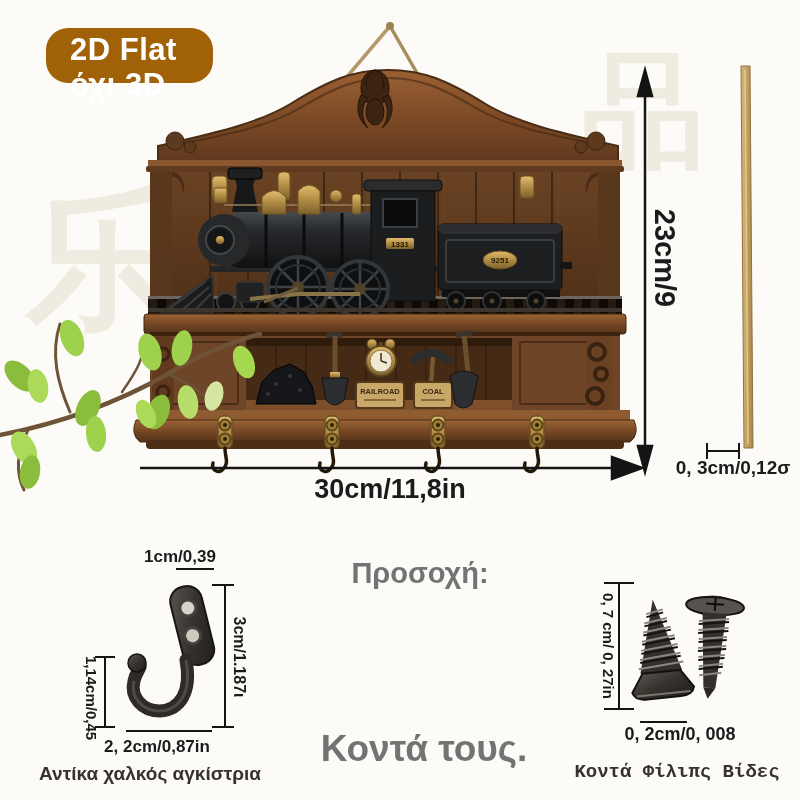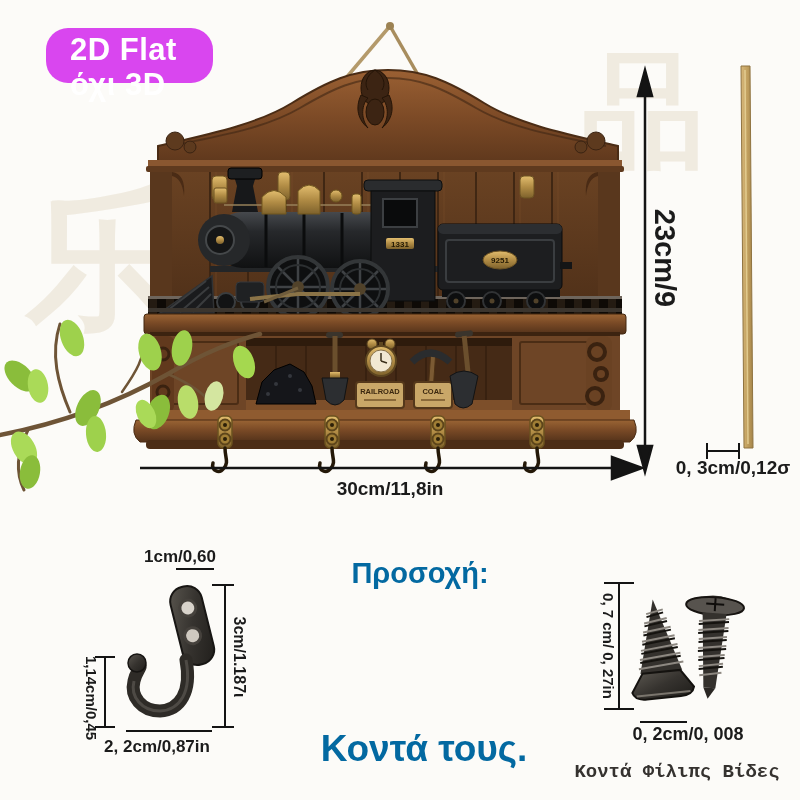--- a/index.html
+++ b/index.html
@@ -4,39 +4,39 @@
 <style>
   html,body{margin:0;padding:0;}
   body{
     width:800px;height:800px;position:relative;overflow:hidden;
     background:#fcfbf8;
     font-family:"Liberation Sans", sans-serif;
   }
   .canvas{position:absolute;inset:0;width:800px;height:800px;}
   .badge{
     position:absolute;left:46px;top:28px;width:167px;height:55px;
-    background:#d946ef;color:#ffffff;border-radius:22px;
+    background:#a16207;color:#ffffff;border-radius:22px;
     font-weight:bold;font-size:31px;line-height:35px;
     padding:4px 0 0 24px;box-sizing:border-box;z-index:3;letter-spacing:.5px;
   }
   .watermark{
     position:absolute;z-index:0;color:#f0ebe0;font-weight:bold;
     font-size:150px;line-height:1;user-select:none;
   }
   .wm2{font-size:125px;}
   svg.scene{position:absolute;inset:0;z-index:1;}
   .label{
     position:absolute;z-index:2;color:#1b1b1b;font-weight:bold;white-space:nowrap;
   }
   .ctr{transform:translate(-50%,-50%);}
   .rot{transform:translate(-50%,-50%) rotate(90deg);}
-  .red{color:#0369a1;}
+  .red{color:#737373;}
   .caption{color:#35322f;}
   .s30{font-size:29px;}
-  .s27{font-size:19px;}
+  .s27{font-size:27px;}
   .s19{font-size:19px;}
   .s17{font-size:17px;}
   .s16{font-size:16px;}
   .s15{font-size:15px;}
   .s18{font-size:18px;}
   .s23{font-size:23px;}
   .s36{font-size:37px;}
   .s195{font-size:19px;}
 </style>
 </head>
@@ -464,25 +464,26 @@
         </g>
         <polygon points="706,688 718,688 711,699" fill="#2a2724"></polygon>
       </g>
     </g>
   </svg>
 
   <div class="label ctr s27" style="left:390px;top:489px;">30cm/11,8in</div>
   <div class="label rot s30" style="left:664px;top:258px;">23cm/9</div>
   <div class="label ctr s19" style="left:733px;top:468px;">0, 3cm/0,12σ</div>
 
-  <div class="label ctr s17" style="left:180px;top:557px;">1cm/0,60</div>
+  <div class="label ctr s17" style="left:180px;top:557px;">1cm/0,39</div>
   <div class="label rot s16" style="left:239px;top:657px;">3cm/1.187ι</div>
   <div class="label rot s15" style="left:91px;top:698px;">1,14cm/0,45</div>
   <div class="label ctr s17" style="left:157px;top:747px;">2, 2cm/0,87in</div>
+  <div class="label ctr s195 caption" style="left:150px;top:774px;">Αντίκα χαλκός αγκίστρια</div>
 
   <div class="label ctr red s30" style="left:420px;top:573px;">Προσοχή:</div>
   <div class="label ctr red s36" style="left:424px;top:749px;">Κοντά τους.</div>
 
   <div class="label rot s15" style="left:608px;top:646px;">0, 7 cm/ 0, 27in</div>
-  <div class="label ctr s18" style="left:680px;top:734px;margin-left:8px;">0, 2cm/0, 008</div>
+  <div class="label ctr s18" style="left:680px;top:734px;">0, 2cm/0, 008</div>
   <div class="label ctr s195 caption" style="left:677px;top:772px;font-family:Liberation Mono, monospace;">Κοντά Φίλιπς Βίδες</div>
 
 </div>
 
 </body></html>

